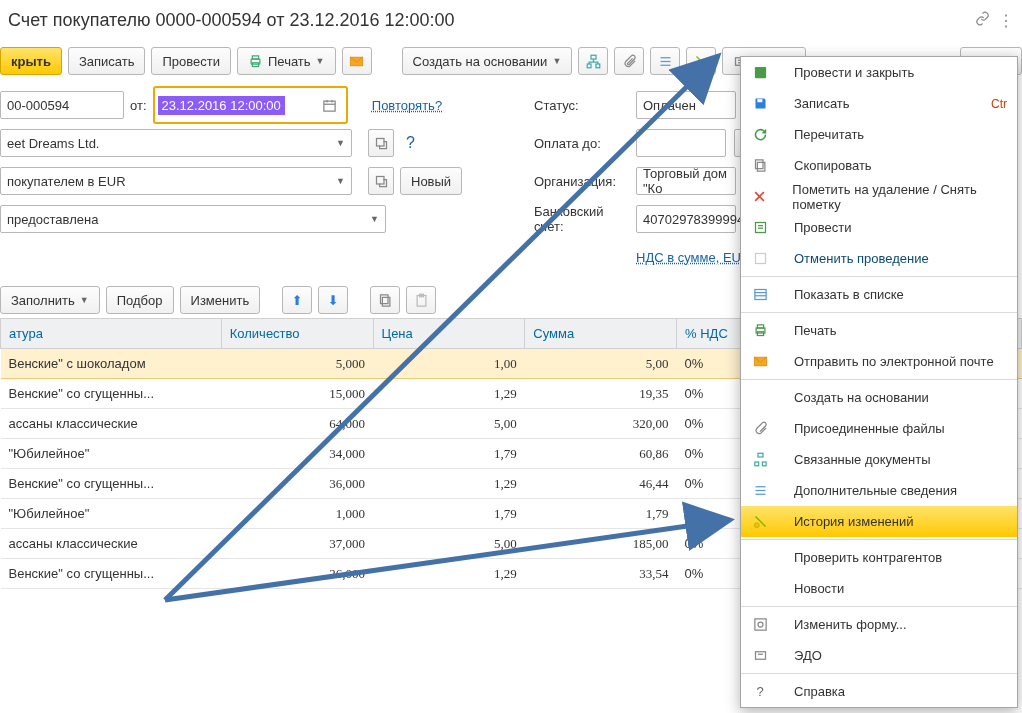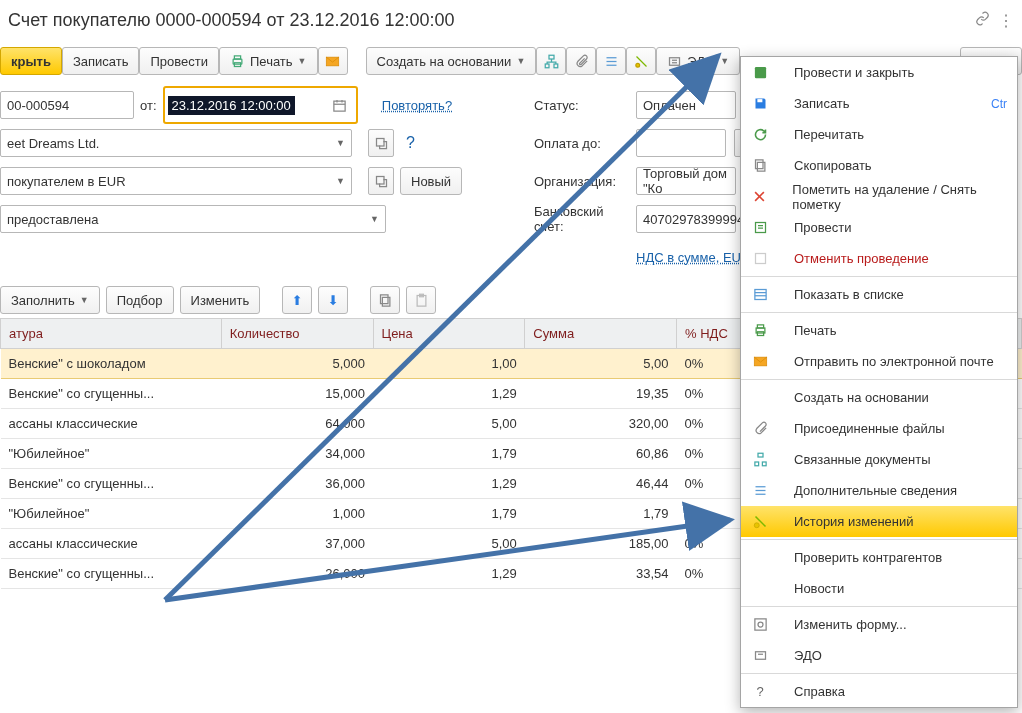--- a/index.html
+++ b/index.html
@@ -19,20 +19,21 @@
     display: flex;
     align-items: center;
     padding: 20px 8px;
     height: 30px;
   }
   .title-text { font-size: 18px; flex:1; }
   .title-icons { display:flex; gap: 8px; align-items:center; color:#666; }
   .toolbar {
     display: flex;
     align-items: center;
+    gap: 6px;
     padding: 4px 0;
     height: 42px;
   }
   .btn {
     border: 1px solid #b7b7b7;
     background: linear-gradient(#fdfdfd,#f0f0f0);
     padding: 4px 10px;
     border-radius: 3px;
     height: 28px;
     display: inline-flex;
@@ -65,21 +66,21 @@
     border: 1px solid #b7b7b7;
     height: 28px;
     padding: 3px 6px;
     background: #fff;
     display:inline-flex;
     align-items: center;
     border-radius: 2px;
   }
   .input-highlight { border: 2px solid #eea800; padding:3px; display:inline-flex; gap:4px; border-radius:3px;}
   .date-sel {
-    background: #0f172a;
+    background: #8b5cf6;
     color:#fff;
     padding: 2px 4px;
   }
   .select-box {
     border: 1px solid #b7b7b7;
     height: 28px;
     display: inline-flex;
     align-items: center;
     padding: 0 6px;
     background: #fff;
@@ -100,34 +101,34 @@
     border-collapse: collapse;
     width: 100%;
     font-size: 13px;
   }
   .data-table th {
     background: #eef0f1;
     border: 1px solid #d0d0d0;
     text-align:left;
     font-weight:normal;
     padding: 6px 8px;
-    color:#7f1d1d;
+    color:#0369a1;
     height:30px;
   }
   .data-table td {
     border-bottom: 1px solid #e5e5e5;
     padding: 6px 8px;
     height:30px;
   }
   .data-table tr.selected td {
     background: #fff1ce;
     border-top: 1px solid #e9cb74;
     border-bottom: 1px solid #e9cb74;
   }
-  .num { text-align: right; }
+  .num { text-align: right; font-family: Liberation Serif, serif; }
   
   .menu {
     position:absolute;
     top: 56px;
     right: 4px;
     width: 278px;
     background: #fff;
     border: 1px solid #a5a5a5;
     box-shadow: 0 4px 14px rgba(0,0,0,0.3);
     z-index: 50;
@@ -135,24 +136,24 @@
   .menu-item {
     display:flex;
     align-items:center;
     gap:25px;
     padding: 6px 10px;
     height: 31px;
     cursor:pointer;
     font-size: 13px;
     color:#333;
   }
-  .menu-item.disabled { color: #b91c1c; cursor:default;}
+  .menu-item.disabled { color: #0c4a6e; cursor:default;}
   .menu-item.highlight { background: linear-gradient(#ffe36a,#ffc900); }
   .menu-item .mi-icon { width:18px; height:18px; display:flex; align-items:center; justify-content:center; font-size:13px;}
-  .menu-item .shortcut { margin-left:auto; color:#3b82f6; font-size:12px;}
+  .menu-item .shortcut { margin-left:auto; color:#c2410c; font-size:12px;}
   .sep { height:1px; background:#d9d9d9; margin: 2px 0;}
   
   .arrow-svg { position:absolute; top:0; left:0; pointer-events:none; z-index:60;}
   .col-qty { width: 110px;}
   .col-price{ width: 110px;}
   .col-sum { width: 110px;}
   .col-vatp{ width: 100px;}
   .col-vat { width: 110px;}
   .col-total{ width: 40px;}
   .col-nom { width: 160px;}
@@ -242,21 +243,21 @@
   <div style="flex:1"></div>
   <button class="btn">
       <span>Еще</span> 
       <span class="caret">▼</span>
     </button>
 </div>
 
 <div class="form-area">
   <div class="form-row">
     <div class="form-left">
-      <div class="input-box" style="width:134px;">
+      <div class="input-box" style="width:124px;">
           <span>00-000594</span>
         </div>
       <span class="label">от:</span>
       <div class="input-highlight">
         <div style="display:flex; align-items:center;">
           <span class="date-sel">23.12.2016 12:00:00</span>
           <span style="width:28px;"></span>
         </div>
         <div class="mini-btn" style="border:none;background:none;">
           <svg class="icon-svg" viewBox="0 0 24 24" fill="none" stroke="#888" stroke-width="2">

